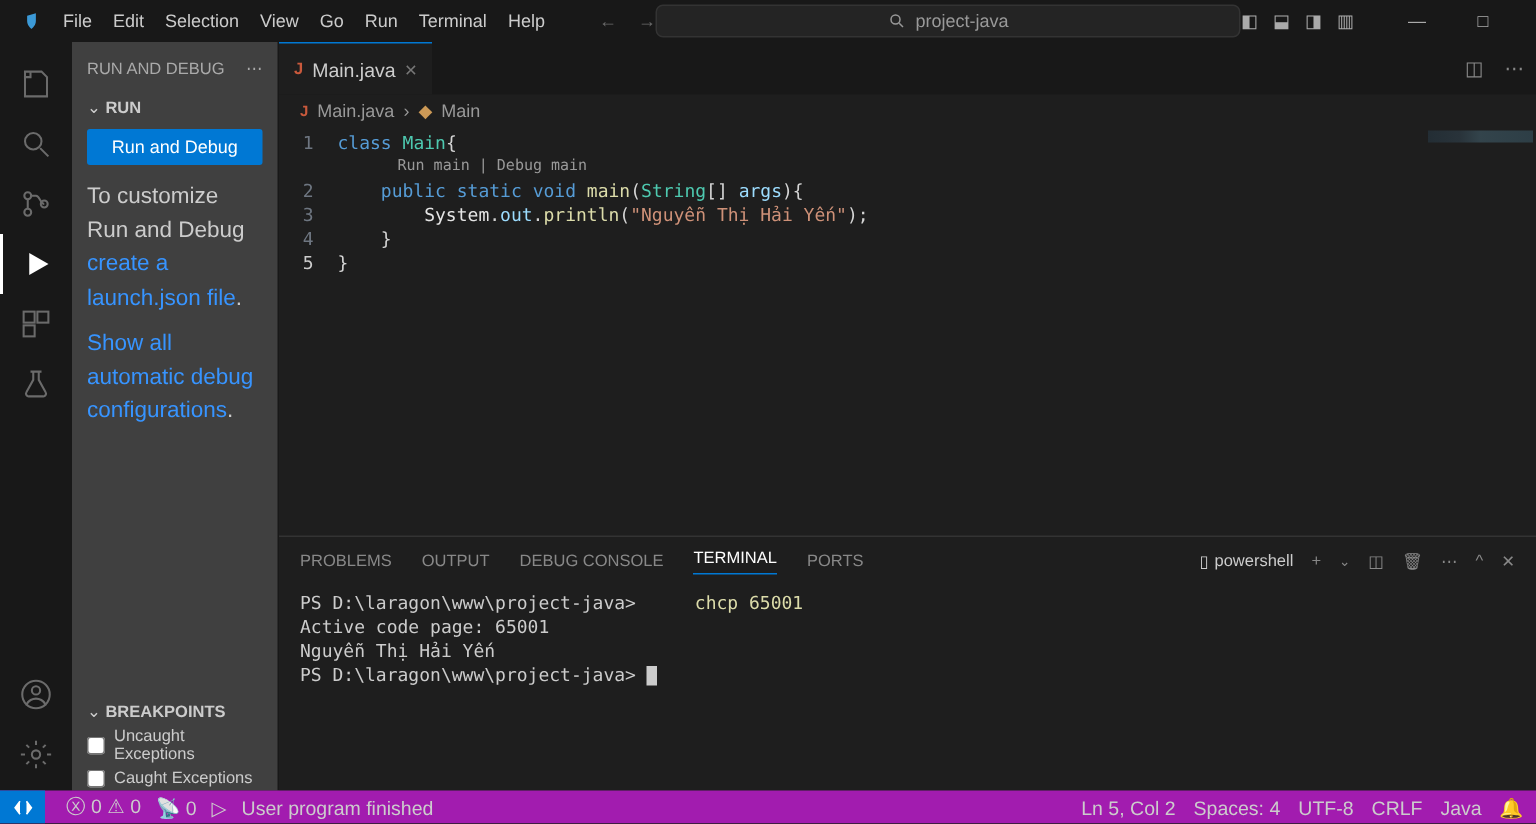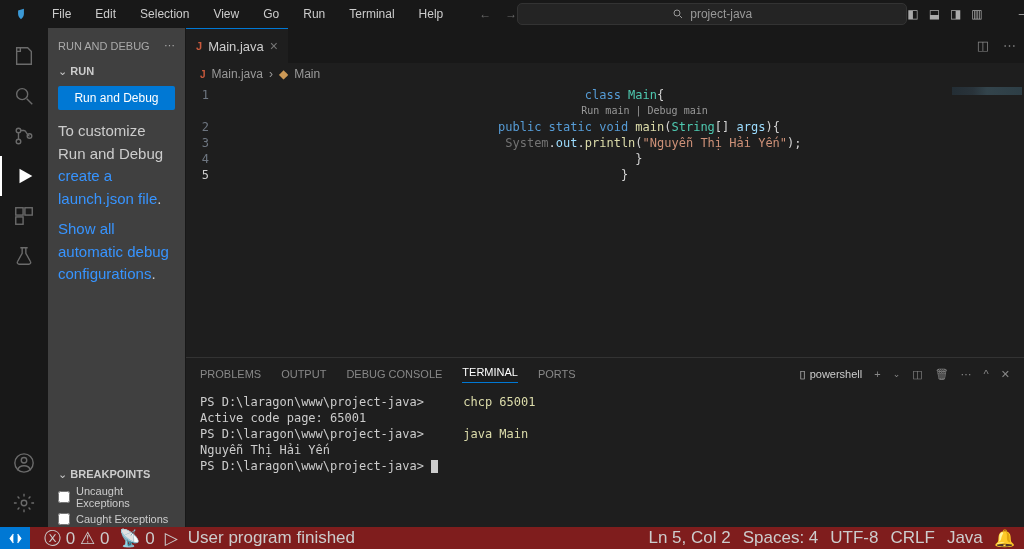--- a/index.html
+++ b/index.html
@@ -15,21 +15,21 @@
   flex-direction: column;
 }
 .titlebar {
   height: 28px;
   background: #181818;
   display: flex;
   align-items: center;
   color: #cccccc;
   font-size: 12px;
 }
-.menu-bar { display: flex; align-items: center; padding-left: 8px; gap:12px;}
+.menu-bar { display: flex; align-items: center; padding-left: 8px; gap:2px;}
 .menu-item { padding: 4px 6px; cursor: pointer; }
 .nav-arrows { margin-left: 30px; display: flex; gap: 14px; color: #6b6b6b;}
 .search-center {
   flex: 1;
   display: flex;
   justify-content: center;
 }
 .search-box {
   background: #242424;
   border: 1px solid #333;
@@ -89,41 +89,41 @@
 .tab .close{color:#777; font-size:14px;}
 .tab-icon{color:#c9593c; font-weight:bold; font-size:11px;}
 .tabs-right{margin-left:auto; padding-right:8px; display:flex; gap:14px; color:#888;}
 .breadcrumb{ height:22px; font-size:12px; color:#999; display:flex; align-items:center; padding-left:14px; gap:6px;}
 .breadcrumb .j{color:#c9593c; font-weight:bold; font-size:10px;}
 .breadcrumb .cls{color:#cc9956;}
 .code-area{ flex:1; display:flex; font-family:Consolas,monospace; font-size:12px; line-height:16px; padding-top:2px; position:relative;}
 .minimap{position:absolute; right:2px; top:2px; width:70px; height:8px; background:linear-gradient(90deg,#2d4a5e,#3d5a6e 30%,#5a8aa0 50%,#4a7a90 100%); opacity:0.35;}
 .gutter{ width:35px; text-align:right; color:#6e7681; padding-right:12px;}
 .gutter .cur{color:#ccc;}
-.code-lines{ flex:1; padding-left:4px;text-align:center;}
+.code-lines{ flex:1; padding-left:4px;}
 .code-line{white-space:pre; position:relative;}
 .kw{color:#569cd6;}
 .cls-name{color:#4ec9b0;}
 .mth{color:#dcdcaa;}
 .str{color:#ce9178;}
-.obj{color:#737373;}
+.obj{color:#e5e5e5;}
 .type{color:#4ec9b0;}
 .var{color:#9cdcfe;}
 .pun{color:#d4d4d4;}
 .codelens{color:#999; font-size:10px; padding-left:40px;}
 .panel{ height:170px; border-top:1px solid #333; display:flex; flex-direction:column;}
 .panel-tabs{ height:32px; display:flex; align-items:center; padding:0 14px; gap:20px; font-size:11px; color:#888;}
 .panel-tab.active{color:#fff; border-bottom:1px solid #0078d4; padding-bottom:4px;}
 .panel-right{margin-left:auto; display:flex; gap:12px; align-items:center;}
 .term-select{font-size:11px; color:#ccc; display:flex; align-items:center; gap:4px;}
 .term-body{ flex:1; font-family:Consolas,monospace; font-size:12px; line-height:16px; padding:4px 14px; color:#ccc;}
 .term-line{white-space:pre;}
 .yellow{color:#dcdcaa;margin-left:32px;}
 .cursor-block{display:inline-block; width:7px; height:13px; background:#ccc; vertical-align:middle;}
-.statusbar{ height:22px; background:#7f1d1d; color:#ccc; display:flex; align-items:center; font-size:17px; padding:0 8px;}
+.statusbar{ height:22px; background:#a21caf; color:#ccc; display:flex; align-items:center; font-size:13px; padding:0 8px;}
 .status-left{display:flex; align-items:center; gap:10px;}
 .remote-btn{background:#0078d4; color:#fff; width:30px; height:22px; display:flex; align-items:center; justify-content:center; margin-left:-8px; margin-right:4px;}
 .status-right{margin-left:auto; display:flex; gap:12px;}
 svg{display:block;}
 </style>
 </head>
 <body>
 
 <div class="titlebar">
   <div class="menu-bar">
@@ -303,21 +303,20 @@
           <span>◫</span>
           <span>🗑</span>
           <span>⋯</span>
           <span>^</span>
           <span>✕</span>
         </div>
       </div>
       <div class="term-body">
         <div class="term-line"><span>PS D:\laragon\www\project-java&gt;</span> <span class="yellow">chcp 65001</span></div>
         <div class="term-line">Active code page: 65001</div>
-        <div class="term-line"><span>PS D:\laragon\www\project-java&gt;</span> <span class="yellow">java Main</span></div>
         <div class="term-line">Nguyễn Thị Hải Yến</div>
         <div class="term-line"><span>PS D:\laragon\www\project-java&gt;</span> <span class="cursor-block"></span></div>
       </div>
     </div>
   </div>
 </div>
 
 <div class="statusbar">
   <div class="status-left">
     <div class="remote-btn">

